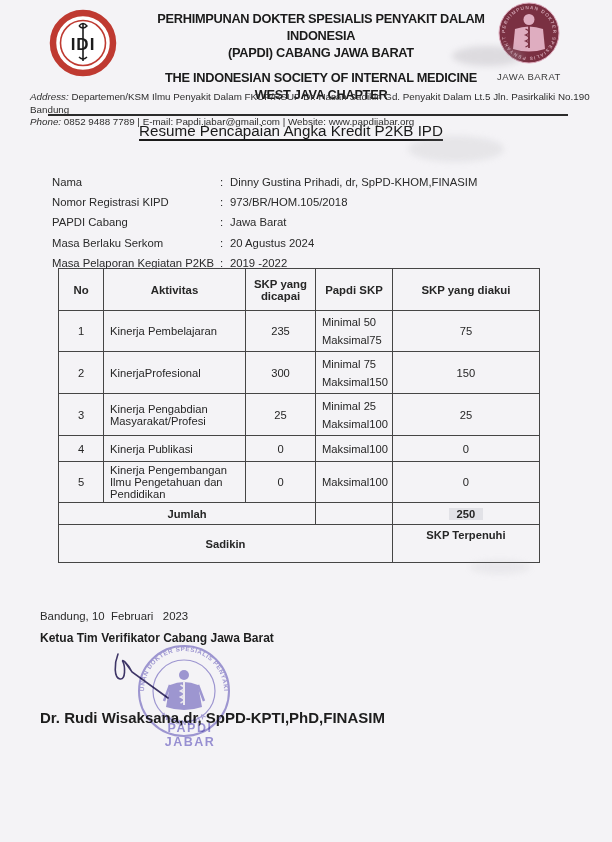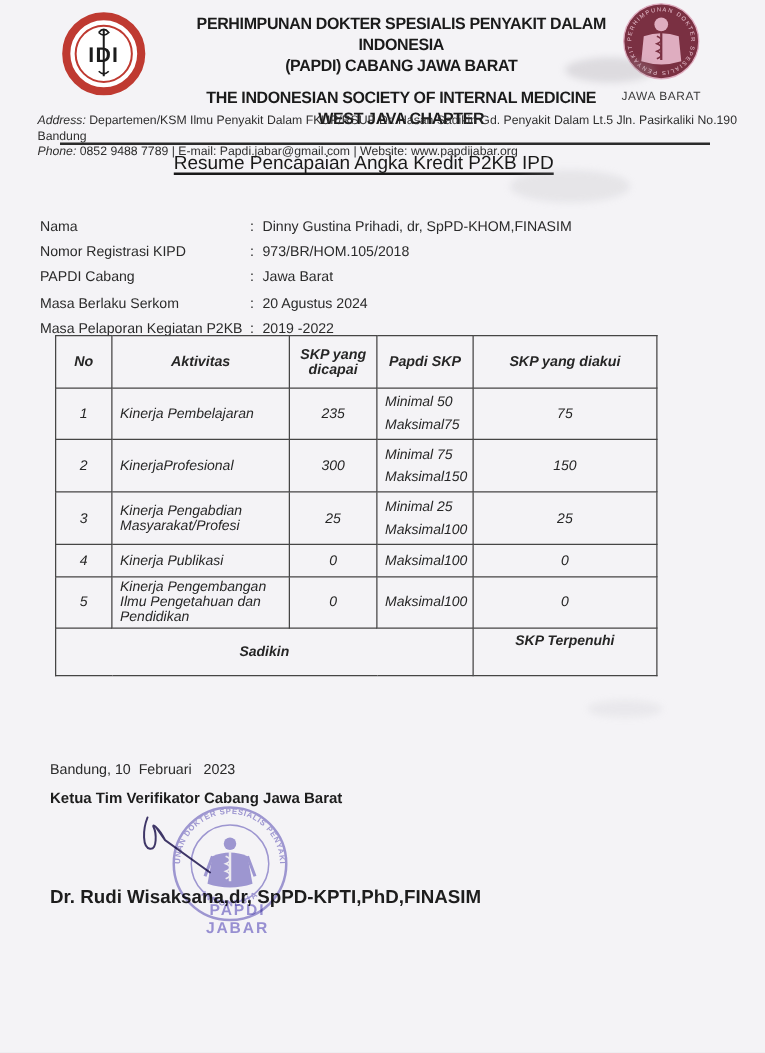--- a/index.html
+++ b/index.html
@@ -18,27 +18,27 @@
   .papdi-logo{position:absolute;left:497px;top:2px;text-align:center;width:64px;}
   .papdi-caption{font-size:9.5px;color:#3a3a3a;margin-top:3px;letter-spacing:.5px;}
   .addr-block{position:absolute;left:30px;right:20px;top:91px;
     font-size:9.8px;color:#2e2e2e;line-height:12.5px;}
   .lbl-ital{font-style:italic;}
   .hr-sep{position:absolute;left:48px;right:44px;top:114px;border-top:2.4px solid #2b2b2b;}
   .doc-title{position:absolute;left:0;right:30px;top:122px;text-align:center;
     font-size:15.2px;font-weight:normal;color:#191919;
     text-decoration:underline;text-underline-offset:3px;text-decoration-thickness:2px;}
   
-  .fields{position:absolute;left:32px;top:172px;}
+  .fields{position:absolute;left:52px;top:172px;}
   .field-row{display:flex;height:20.2px;font-size:11.3px;color:#2a2a2a;align-items:center;}
   .field-label{width:168px;flex:none;}
   .field-colon{width:10px;flex:none;}
   
-  table.skp{position:absolute;left:44px;top:268px;border-collapse:collapse;table-layout:fixed;
-    font-size:11.2px;color:#262626;font-style:italic;}
+  table.skp{position:absolute;left:58px;top:268px;border-collapse:collapse;table-layout:fixed;
+    font-size:11.2px;color:#262626;}
   table.skp td,table.skp th{border:1px solid #454545;padding:2px 4px;vertical-align:middle;}
   table.skp th{font-size:11.4px;font-weight:bold;text-align:center;}
   .c-center{text-align:center;}
   .c-left{text-align:left;padding-left:6px !important;}
   .tgt div{line-height:18px;}
   .sum-label,.sum-val{font-weight:bold;text-align:center;}
   .hl-gray{background:#e2e2e7;padding:0 8px;}
   .status-val{font-weight:bold;text-align:center;vertical-align:top !important;padding-top:4px !important;}
   
   .closing-par{position:absolute;left:40px;width:534px;top:560px;font-size:11.4px;
@@ -203,20 +203,25 @@
         <td class="c-center">0</td>
       </tr>
       <tr style="height:40px">
         <td class="c-center">5</td>
         <td class="c-left">Kinerja Pengembangan Ilmu Pengetahuan dan Pendidikan</td>
         <td class="c-center">0</td>
         <td class="c-left tgt">
           <div>Maksimal100</div>
         </td>
         <td class="c-center">0</td>
+      </tr>
+      <tr style="height:22px">
+        <td colspan="3" class="sum-label">Jumlah</td>
+        <td></td>
+        <td class="sum-val"><span class="hl-gray">250</span></td>
       </tr>
       <tr style="height:38px">
         <td colspan="4" class="sum-label">Sadikin</td>
         <td class="status-val">SKP Terpenuhi</td>
       </tr>
     </tbody>
   </table>
 
   <div class="city-date">Bandung, 10  Februari   2023</div>
   <div class="signer-title">Ketua Tim Verifikator Cabang Jawa Barat</div>

